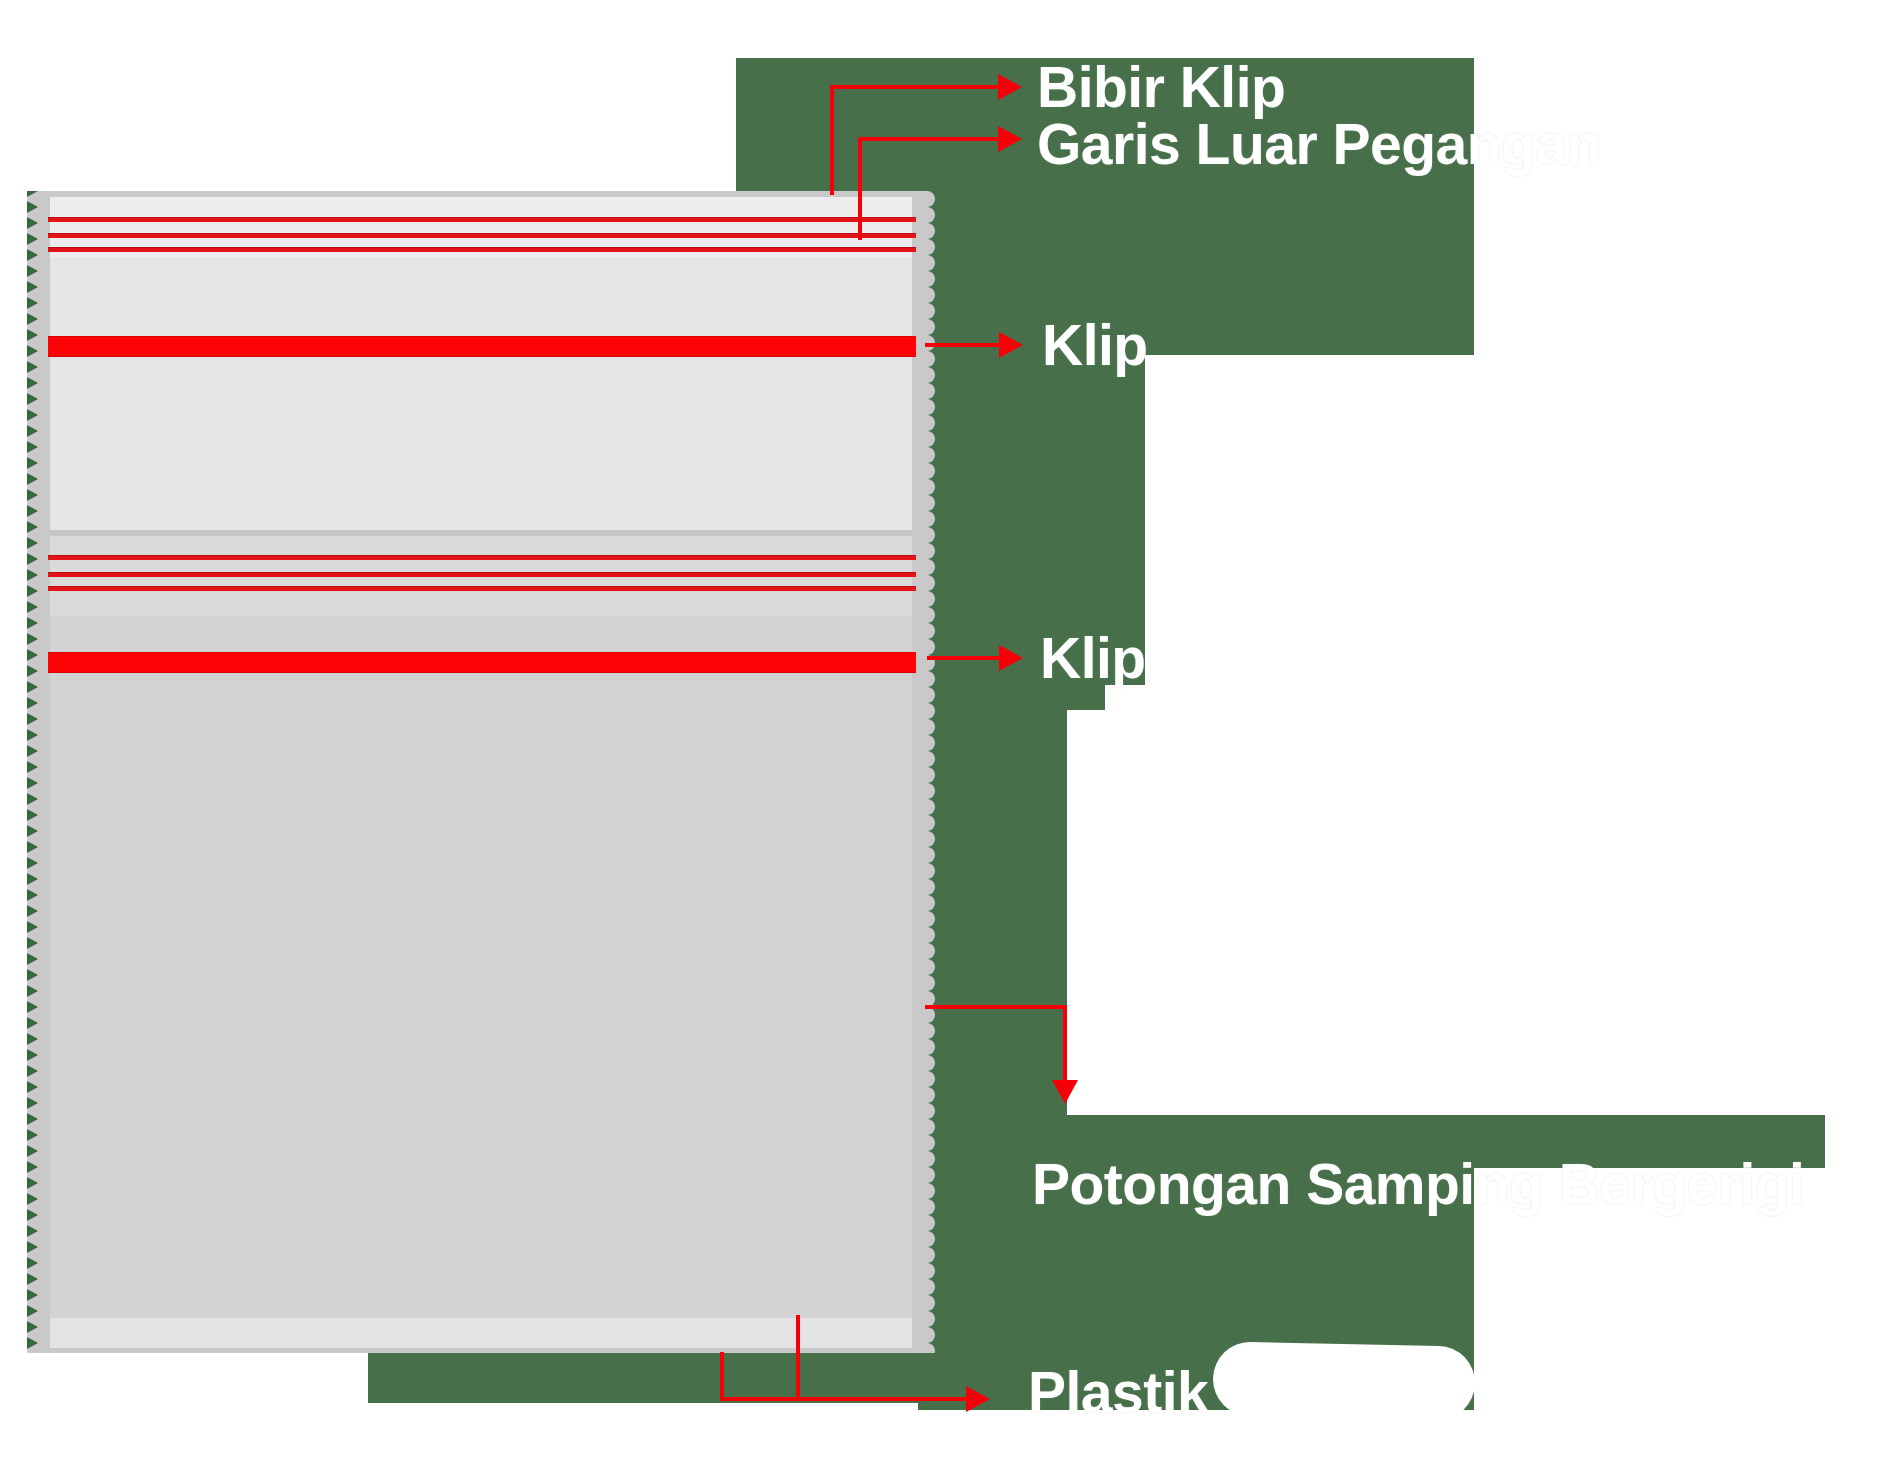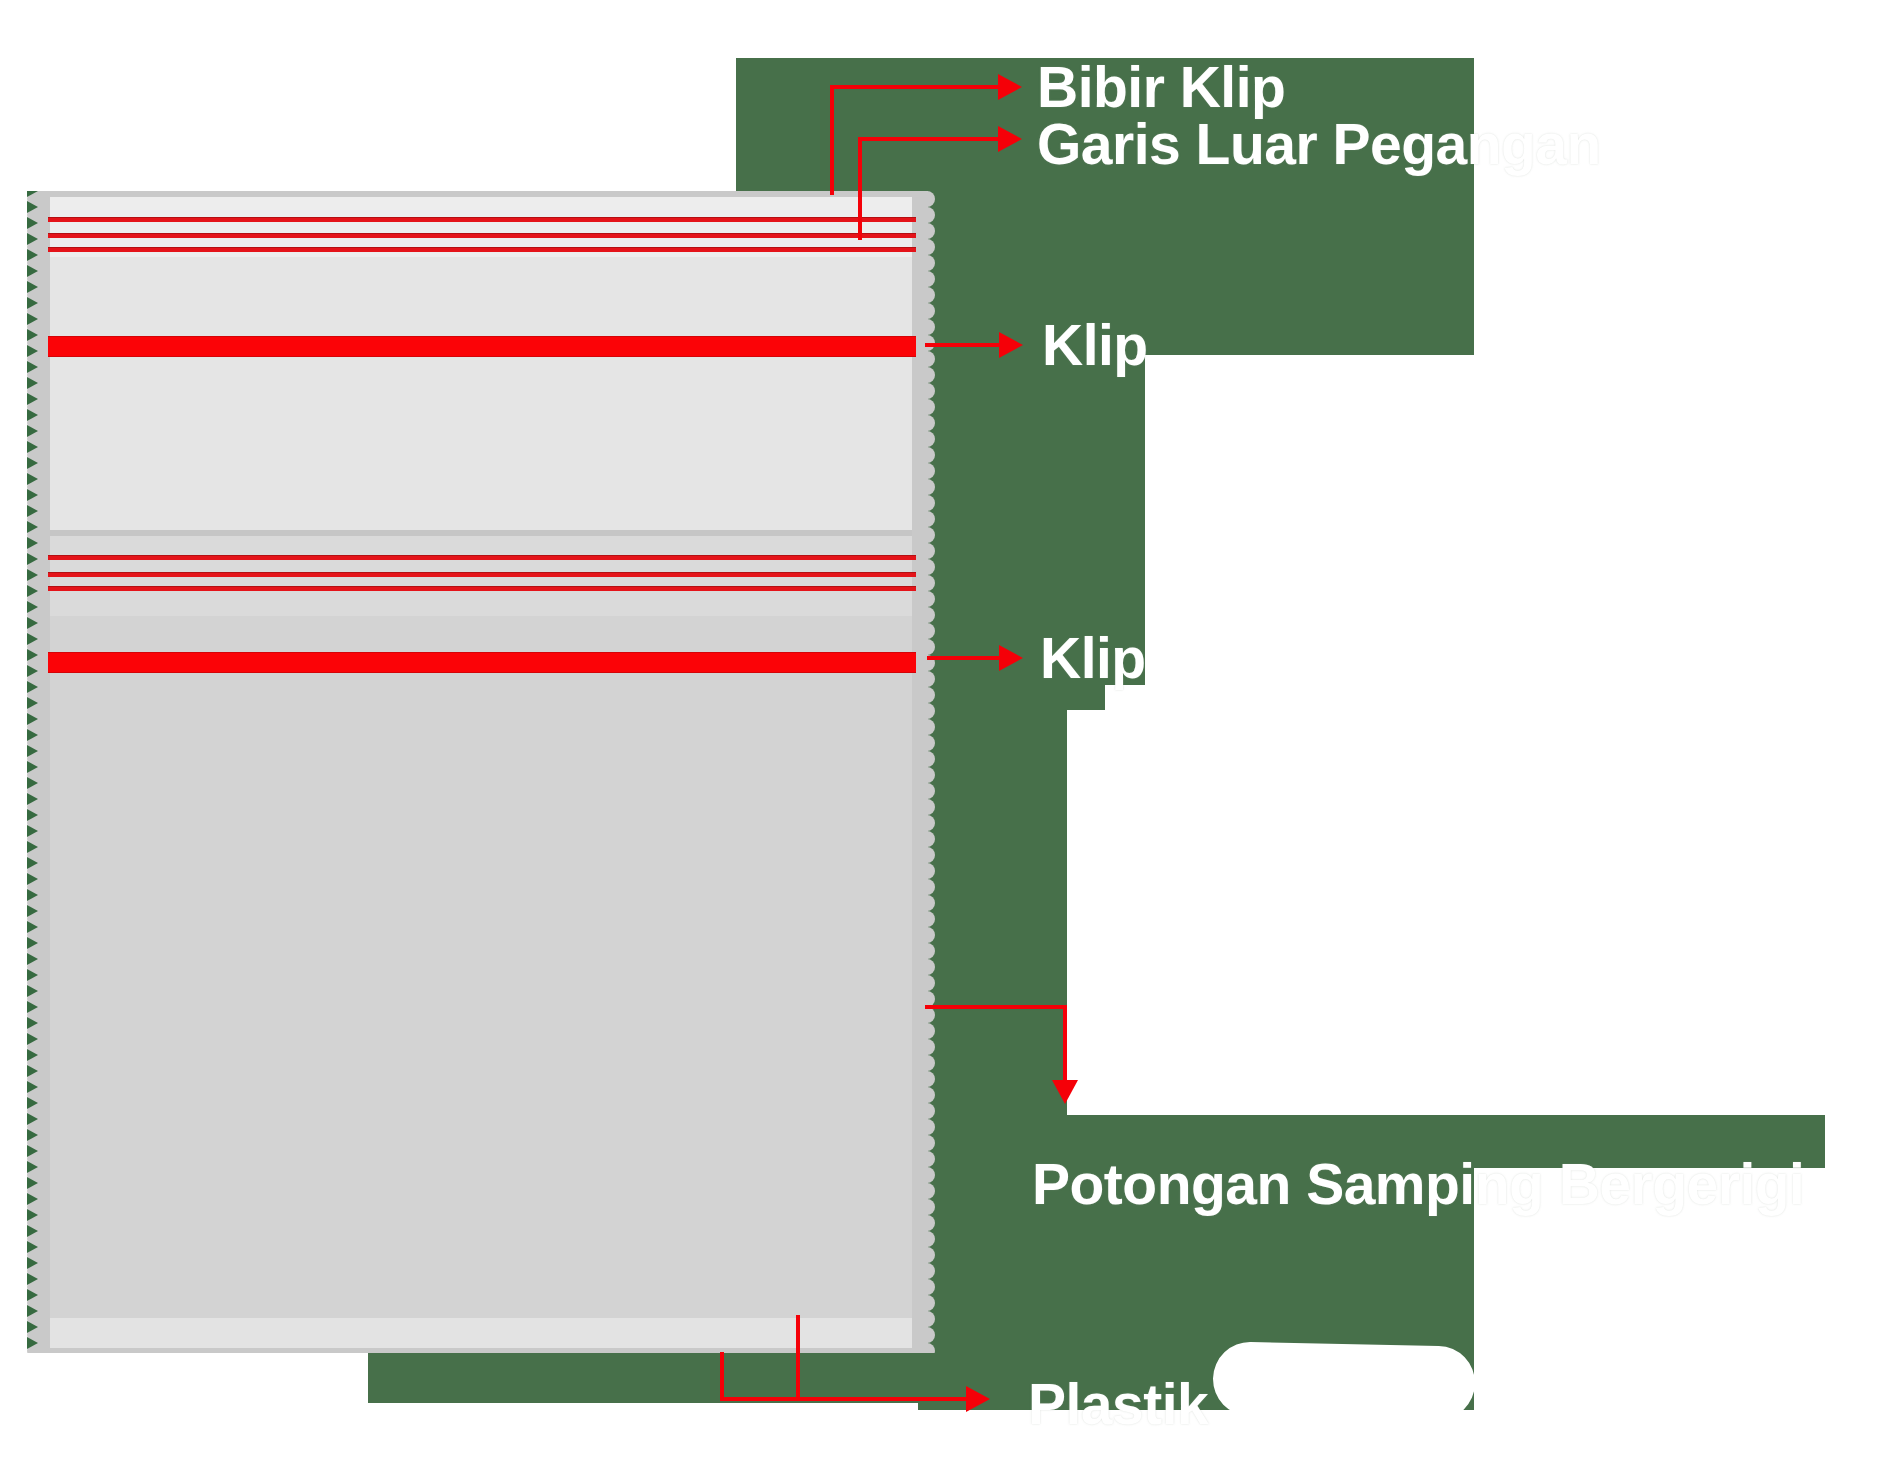--- a/index.html
+++ b/index.html
@@ -36,21 +36,21 @@
   .head-d{width:0;height:0;border-top:24px solid var(--arrow-red);
           border-left:13px solid transparent;border-right:13px solid transparent;}
   
   .lbl{color:var(--text-white);font-weight:bold;font-size:57px;line-height:1.0;white-space:nowrap;
        letter-spacing:-0.5px;text-shadow:0 0 2px rgba(150,160,150,0.35);}
   .lbl-bibir{left:1037px;top:59px;}
   .lbl-garis{left:1037px;top:116px;}
   .lbl-klip1{left:1042px;top:317px;}
   .lbl-klip2{left:1040px;top:630px;}
   .lbl-potongan{left:1032px;top:1116px;margin-top:40px;}
-  .lbl-plastik{left:1028px;top:1364px;margin-top:12px;}
+  .lbl-plastik{left:1028px;top:1364px;}
   
   .blob{left:1213px;top:1344px;width:262px;height:74px;background:#fff;border-radius:42px;
         transform:rotate(1.2deg);}
   svg{display:block;}
 </style>
 </head>
 <body>
 
 <div id="stage">
 

